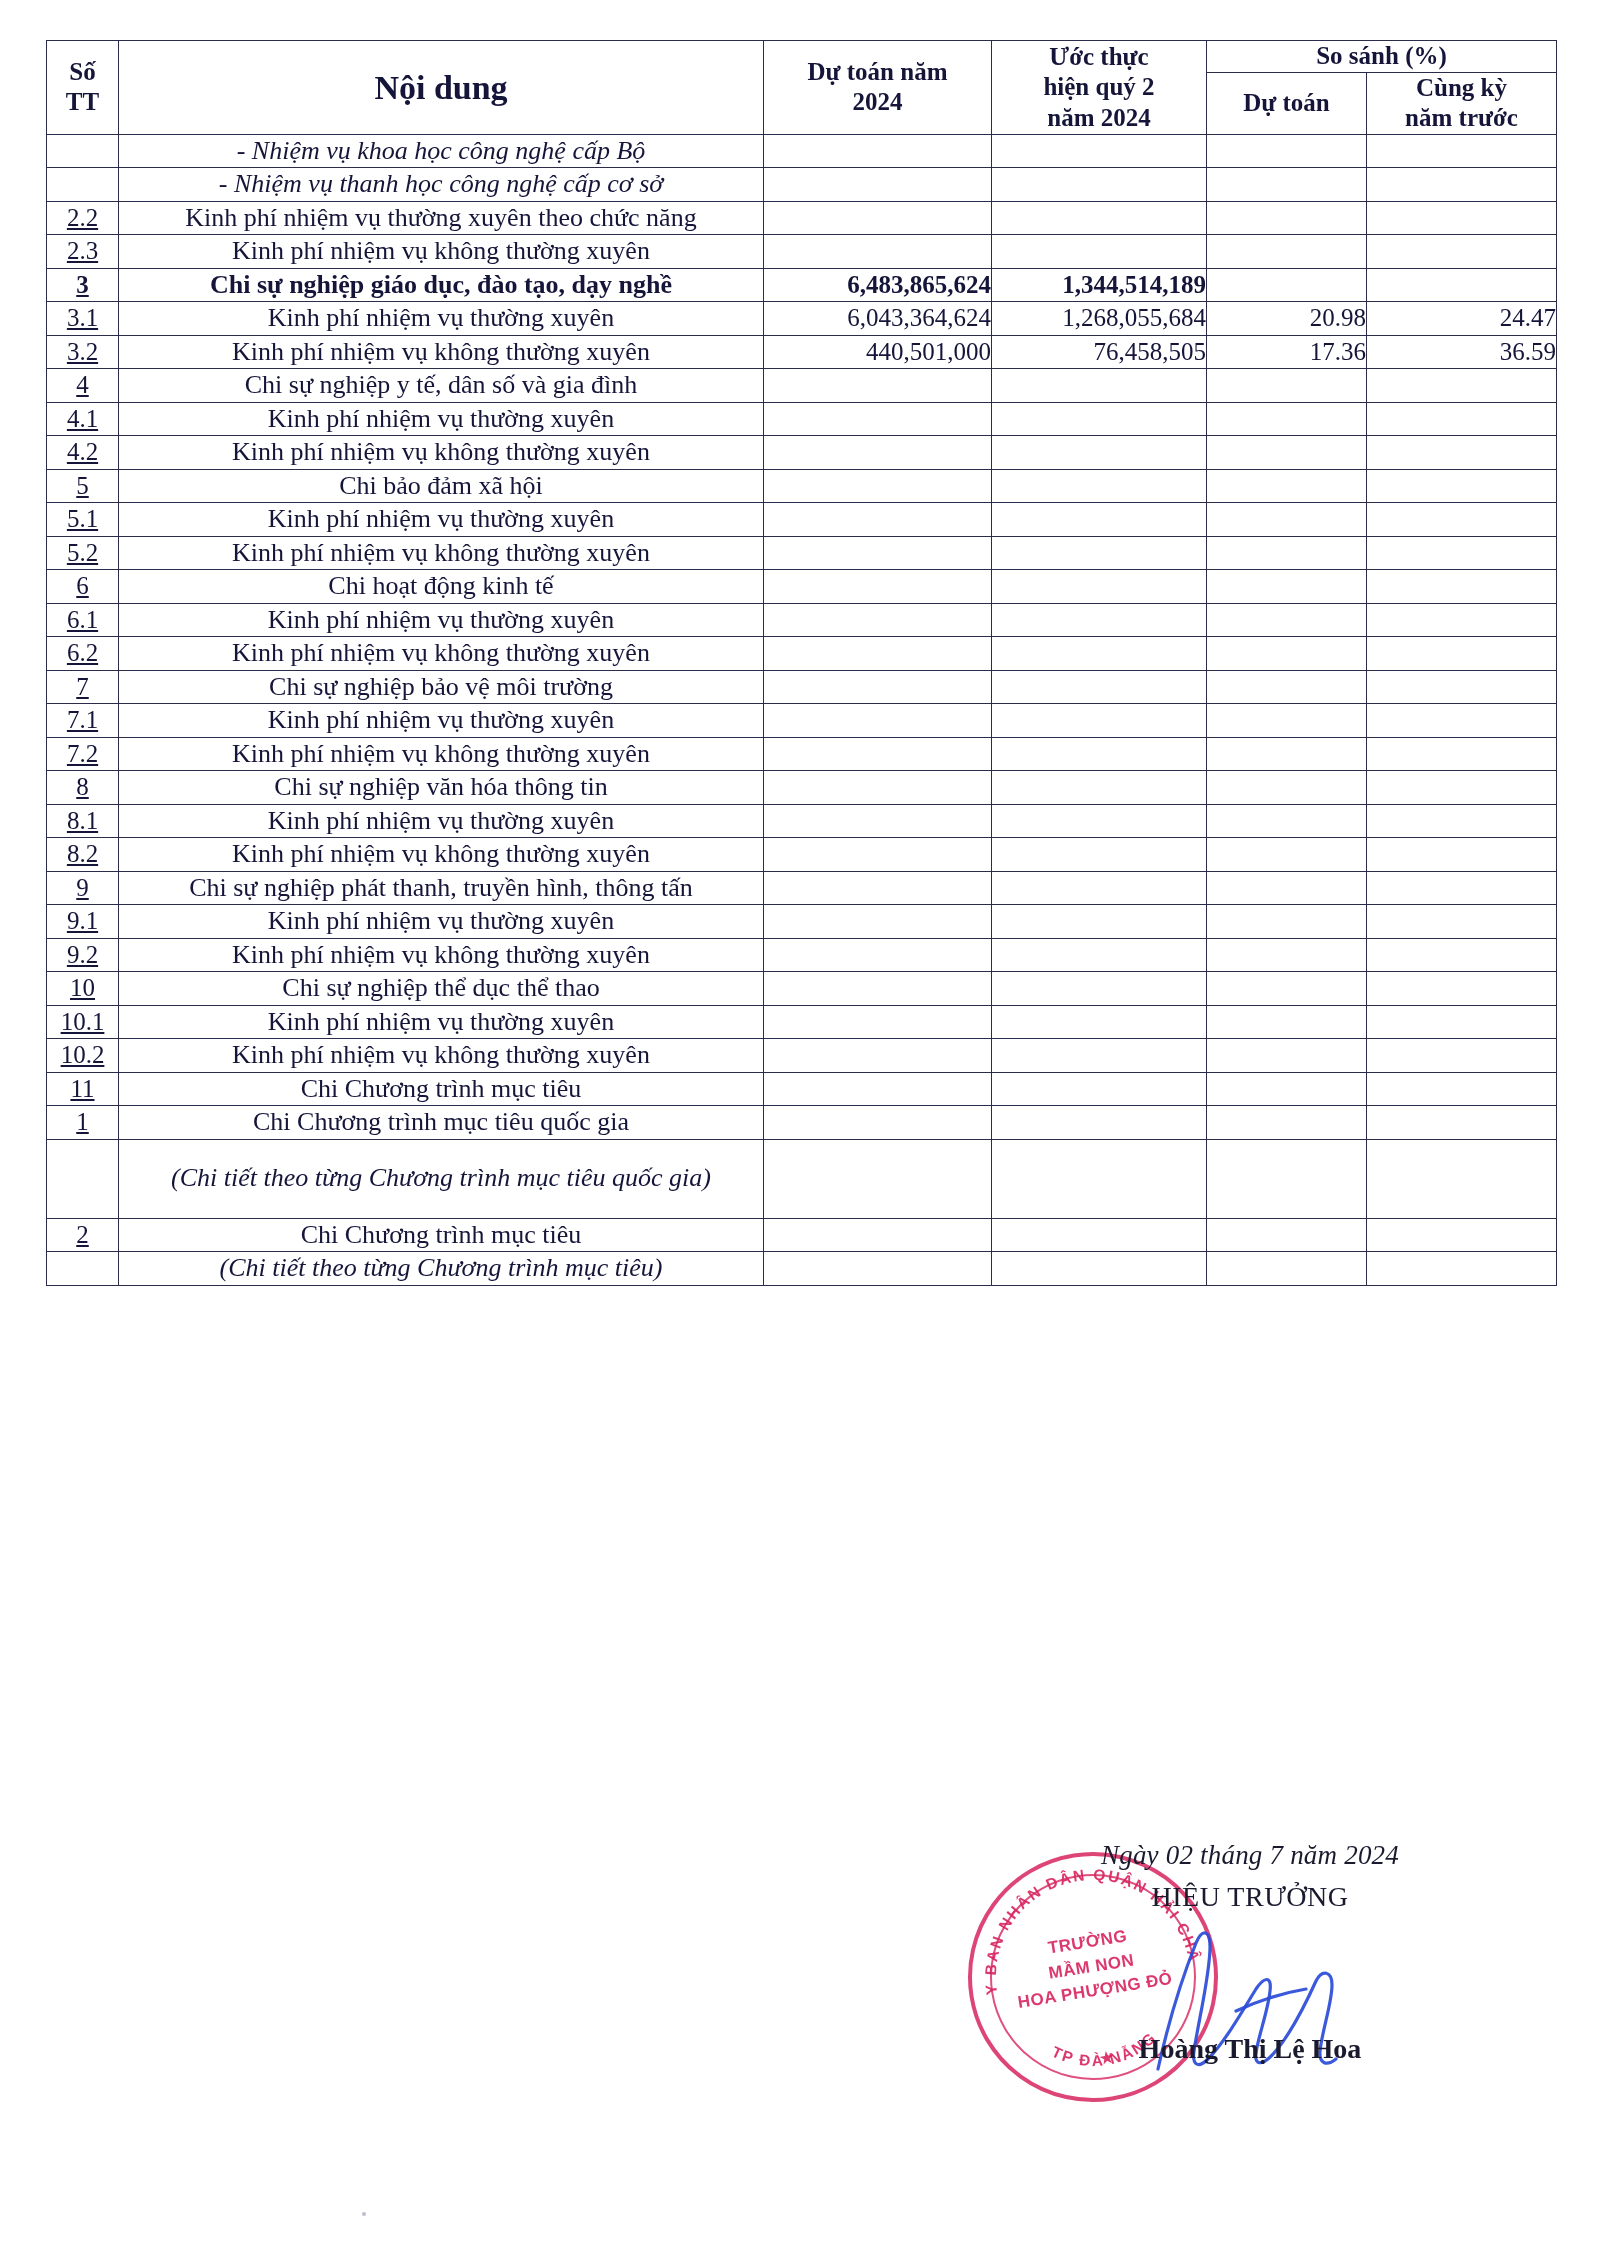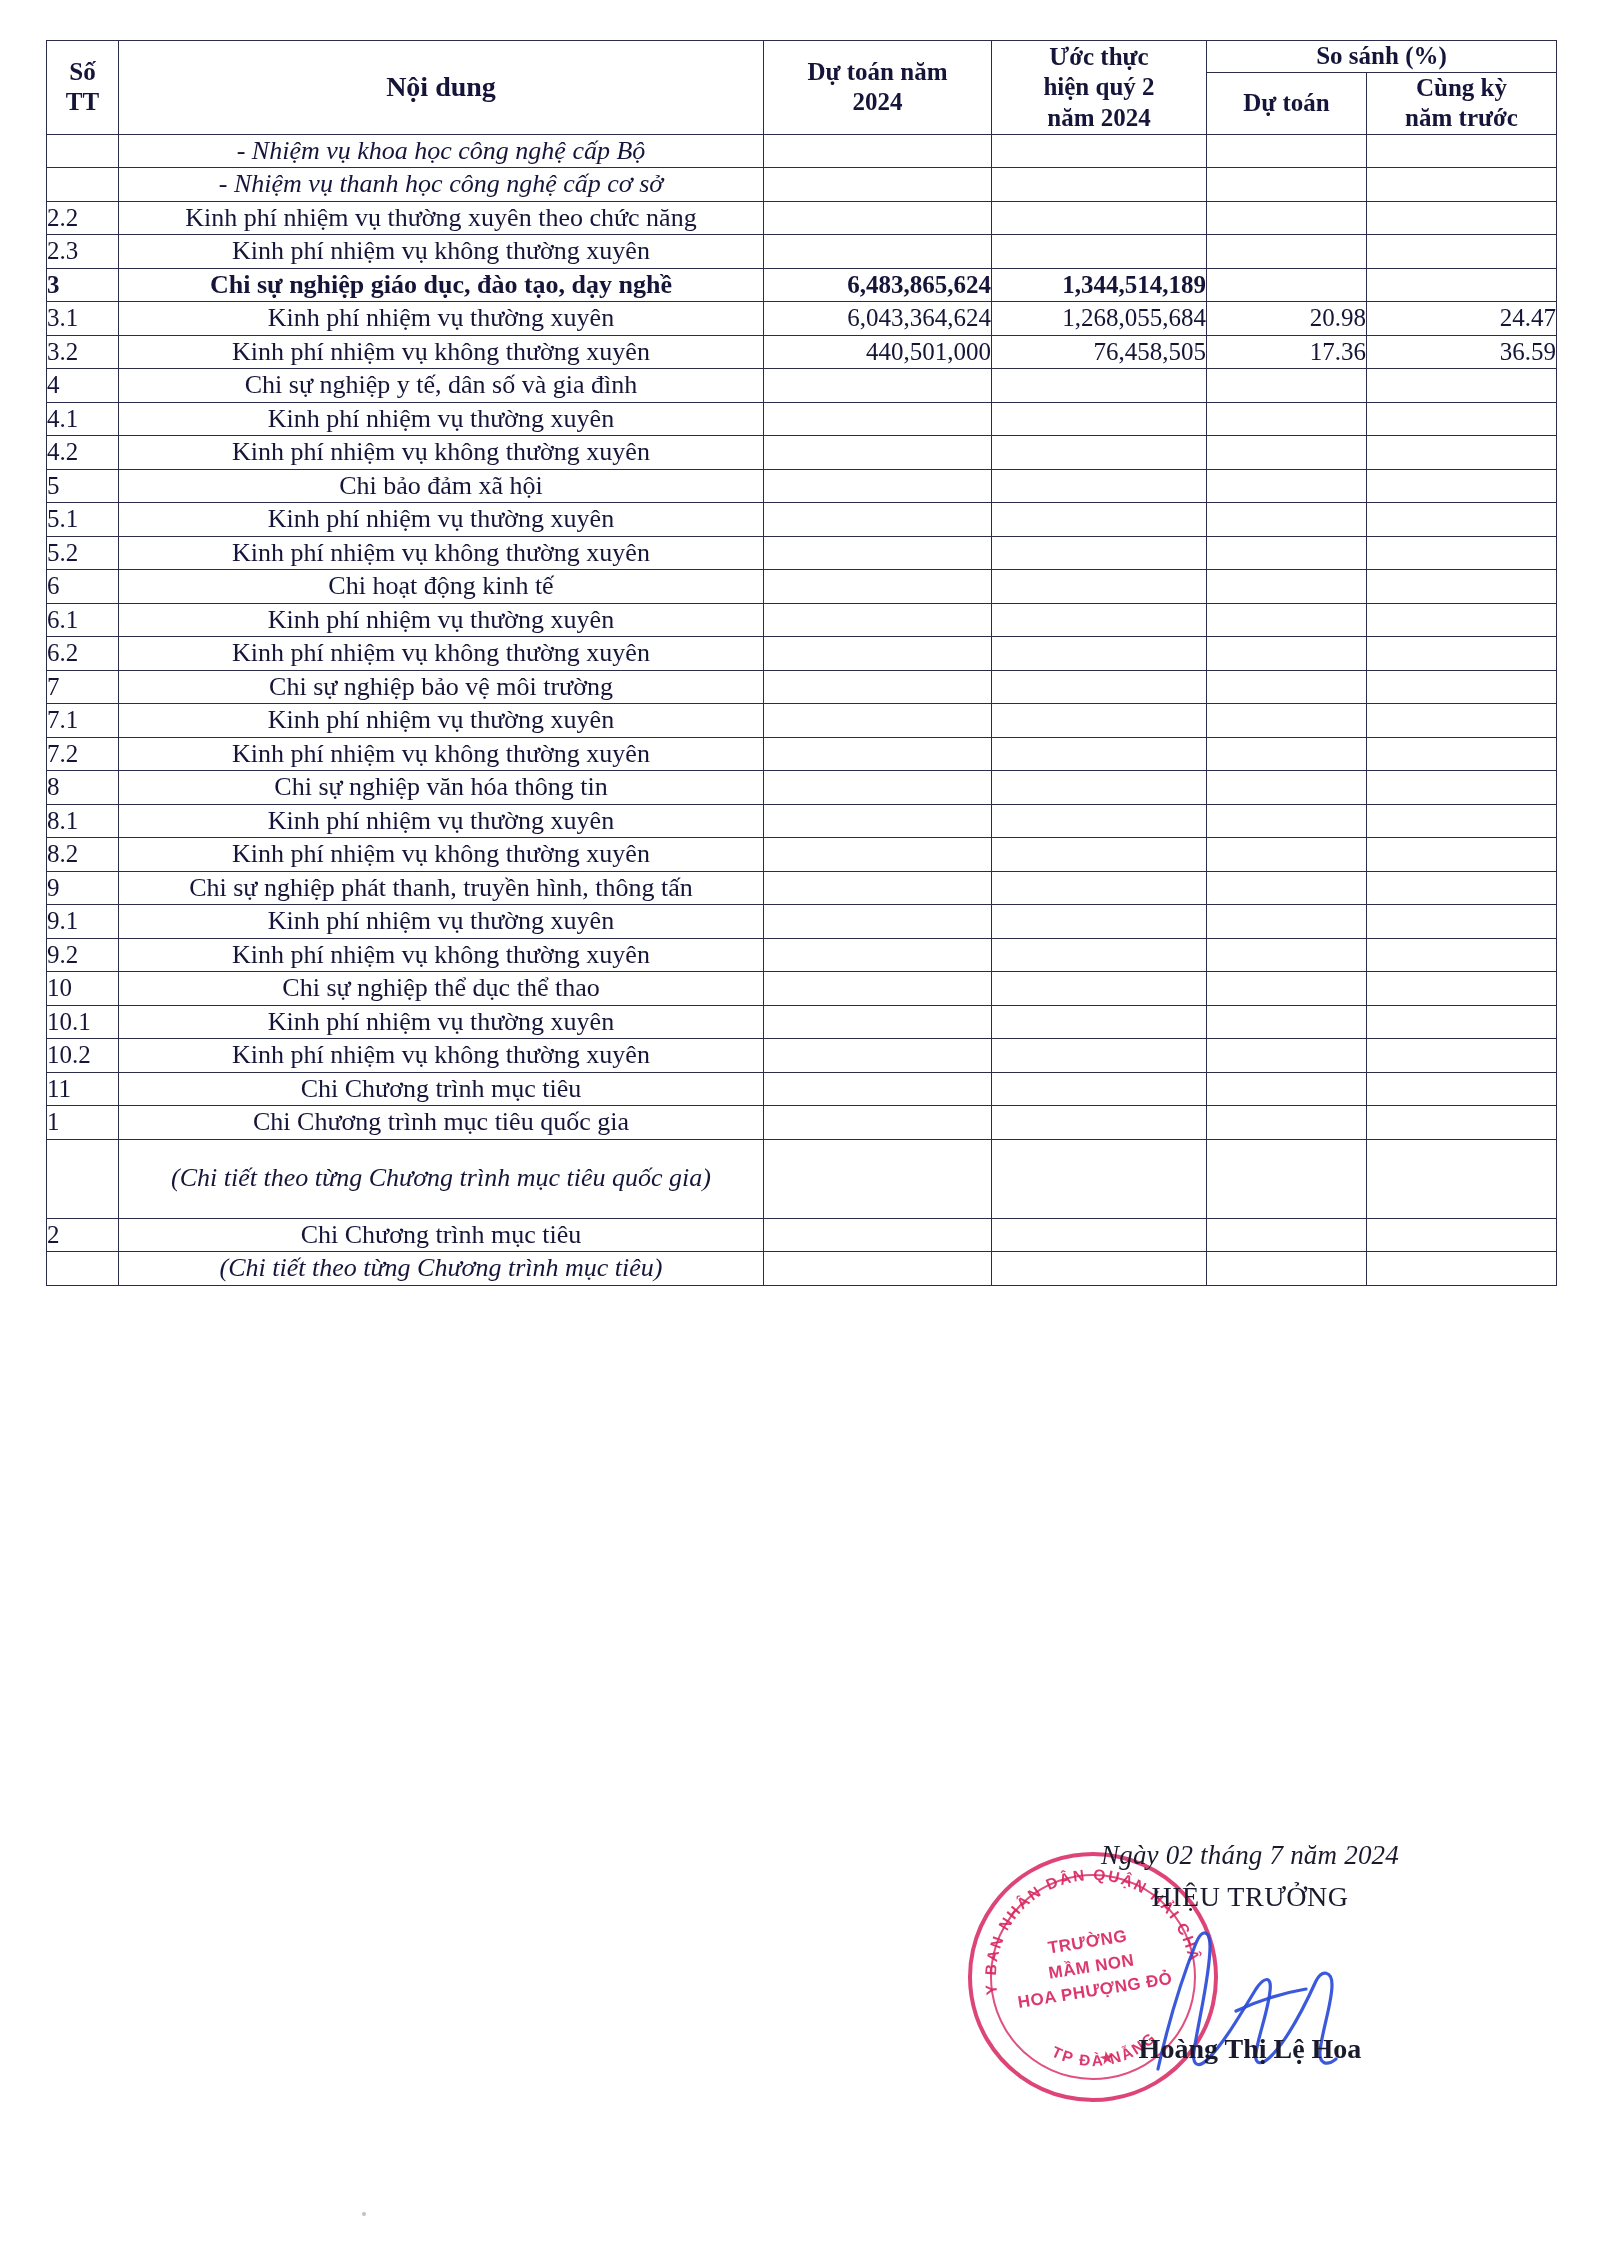--- a/index.html
+++ b/index.html
@@ -49,26 +49,28 @@
   col.c4 { width: 160px; }
   col.c5 { width: 190px; }
 
   thead th {
     text-align: center;
     font-weight: bold;
     line-height: 1.22;
     padding: 6px 4px;
   }
   .th-stt { font-size: 25px; }
-  .th-noidung { font-size: 28px; text-align: center; }
+  .th-noidung { font-size: 34px; text-align: center; }
 
   td.stt {
+    text-align: center;
     font-size: 25px;
     padding: 5px 2px;
     white-space: nowrap;
+    text-decoration: underline;
   }
   td.noidung {
     text-align: center;
     padding: 5px 6px 5px 12px;
     font-size: 26px;
     line-height: 1.25;
   }
   td.num {
     text-align: right;
     padding: 5px 10px 5px 4px;

